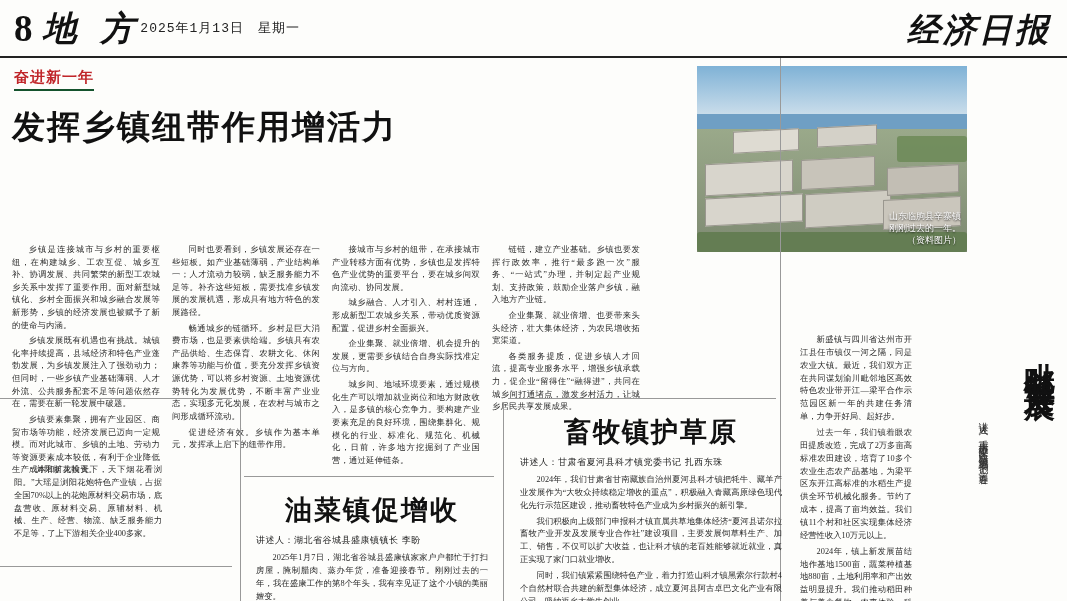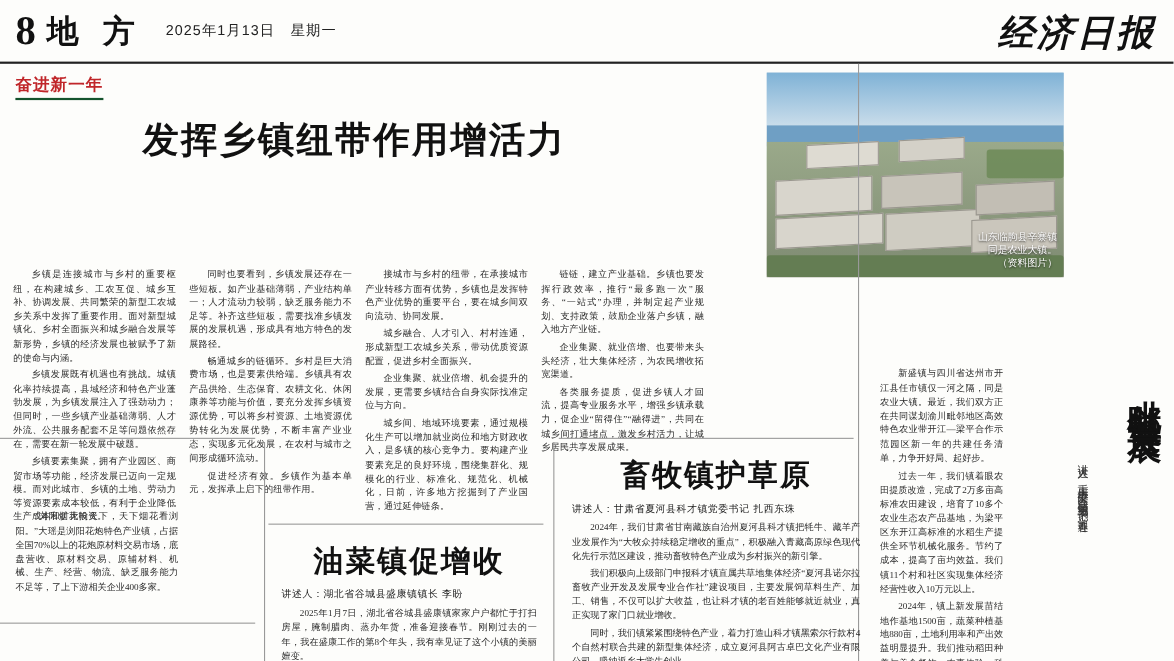--- a/index.html
+++ b/index.html
@@ -34,29 +34,29 @@
   .page-num {
     font-family: "Liberation Serif", serif;
     font-size: 37px;
     font-weight: bold;
     color: #111;
     line-height: 1;
     margin-right: 10px;
   }
   .section-name {
     font-family: "DejaVu Sans", sans-serif;
-    font-size: 29px;
+    font-size: 34px;
     font-weight: bold;
     letter-spacing: 6px;
     color: #111;
     line-height: 1;
-    margin-right: 22px;
+    font-style: italic;
   }
   .masthead-date {
-    font-family: Liberation Sans, sans-serif;
+    font-family: Liberation Mono, monospace;
     font-size: 13px;
     color: #222;
     letter-spacing: 1px;
     margin-right: 14px;
   }
   .masthead-weekday {
     font-family: "DejaVu Sans", sans-serif;
     font-size: 13px;
     color: #222;
     letter-spacing: 1px;
@@ -91,21 +91,20 @@
     border-bottom: 2px solid #14532d;
     padding-bottom: 2px;
     margin: 2px 0 0 2px;
     letter-spacing: 1px;
   }
   .lead-title {
     font-family: "DejaVu Sans", sans-serif;
     font-size: 33px;
     font-weight: bold;
     color: #111;
-    text-align: center;
     letter-spacing: 2px;
     margin: 14px 0 6px 0;
     width: 620px;
   }
   .byline {
     width: 620px;
     text-align: center;
     font-size: 11px;
     color: #333;
     letter-spacing: 4px;
@@ -330,21 +329,21 @@
         <div class="roof r8"></div>
         <div class="roof r1"></div>
         <div class="roof r2"></div>
         <div class="roof r3"></div>
         <div class="roof r4"></div>
         <div class="roof r5"></div>
         <div class="roof r6"></div>
         <div class="green g1"></div>
         <div class="caption-overlay">
           <div>山东临朐县辛寨镇</div>
-          <div>同是农业大镇。</div>
+          <div>刚刚过去的一年。</div>
           <div>（资料图片）</div>
         </div>
       </div>
     </div>
 
     
     <div class="vertical-head">毗邻镇共发展</div>
     <div class="vertical-sub">讲述人：重庆市梁平区新盛镇党委书记 常迎春</div>
 
     <div id="art-neighbor-body">

